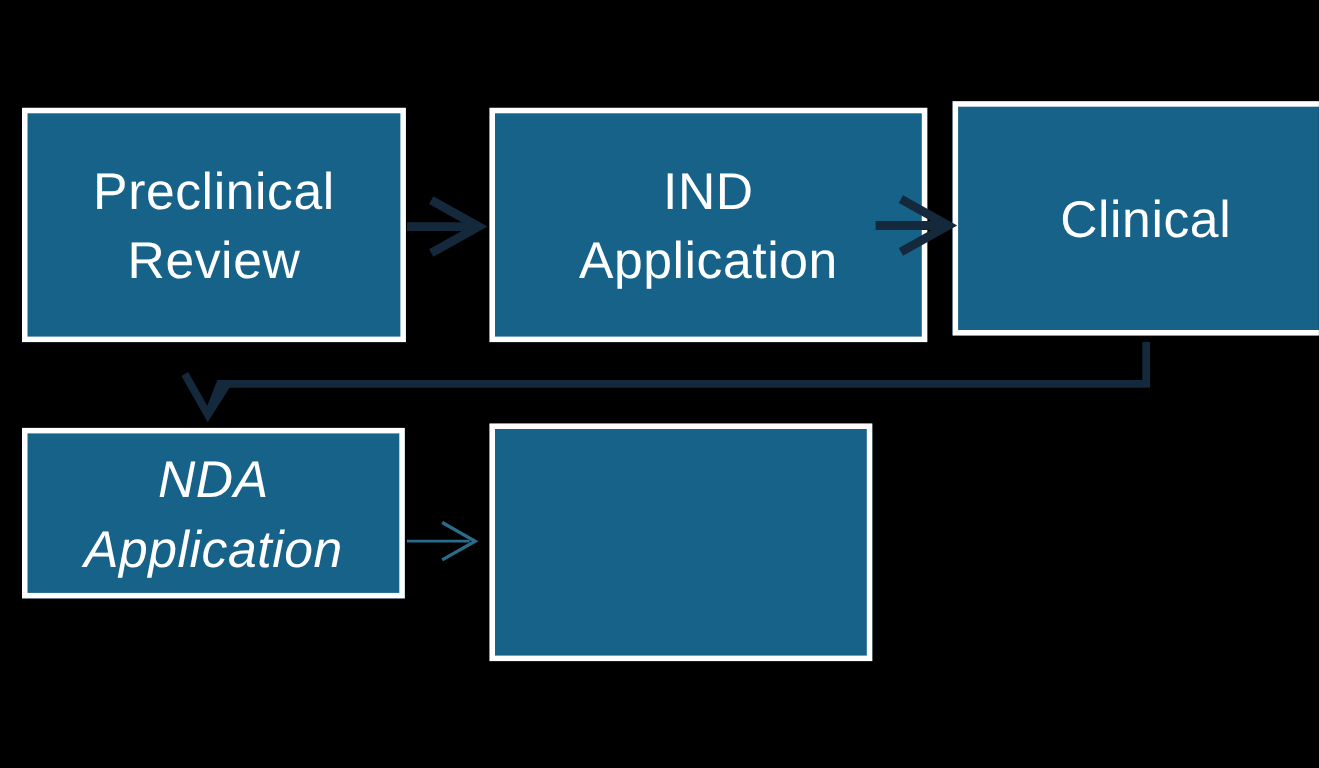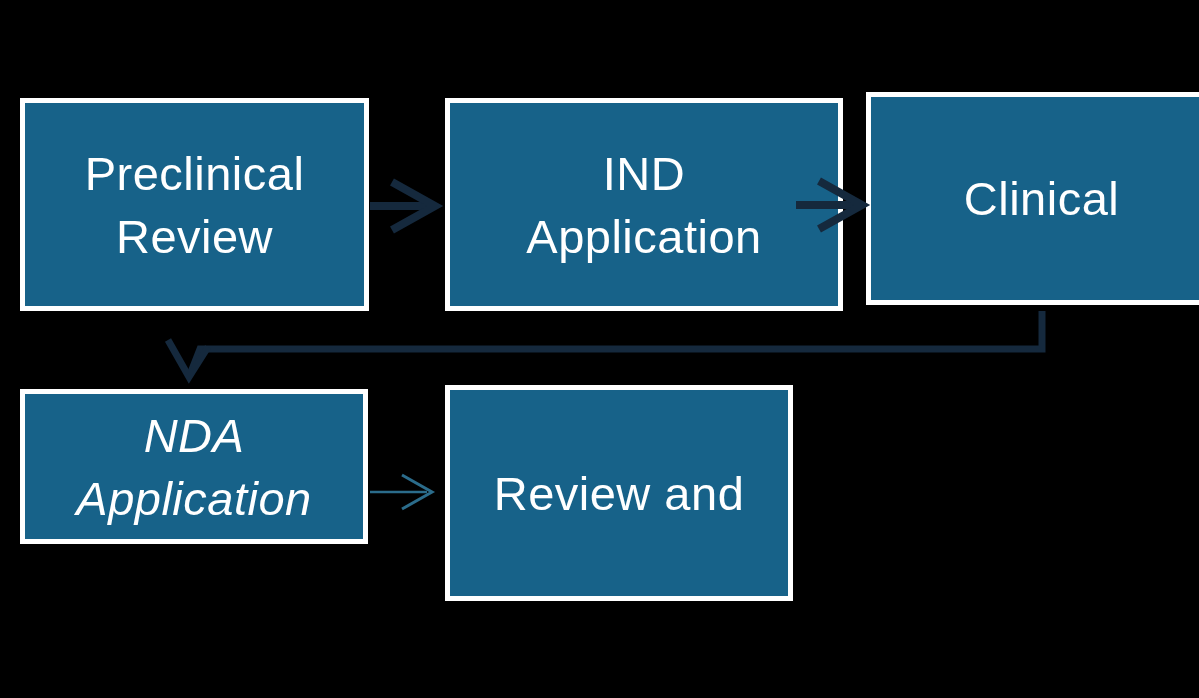--- a/index.html
+++ b/index.html
@@ -69,21 +69,20 @@
 
   <div class="node" style="left:2px; top:389px; width:348px; height:155px;font-style:italic;">
     <div class="label">
       <span>NDA</span>
       <span>Application</span>
     </div>
   </div>
 
   <div class="node" style="left:427px; top:385px; width:348px; height:216px;">
     <div class="label">
-      <span>Review and</span>
     </div>
   </div>
 
   <svg class="connector-layer" viewBox="0 0 1199 698" xmlns="http://www.w3.org/2000/svg">
 
     <g>
       <path d="M352,206 H413" fill="none" stroke-width="8" stroke="#15293D"></path>
       <path d="M374,182 L417,206 L374,230" fill="none" stroke-width="8" stroke-linejoin="miter" stroke="#15293D"></path>
     </g>
 

